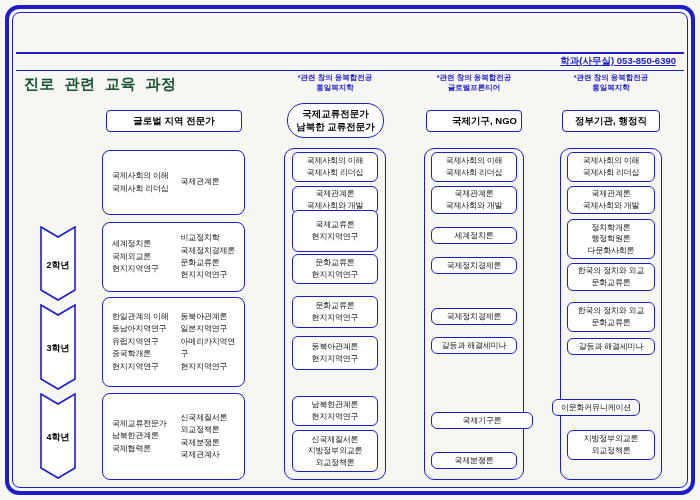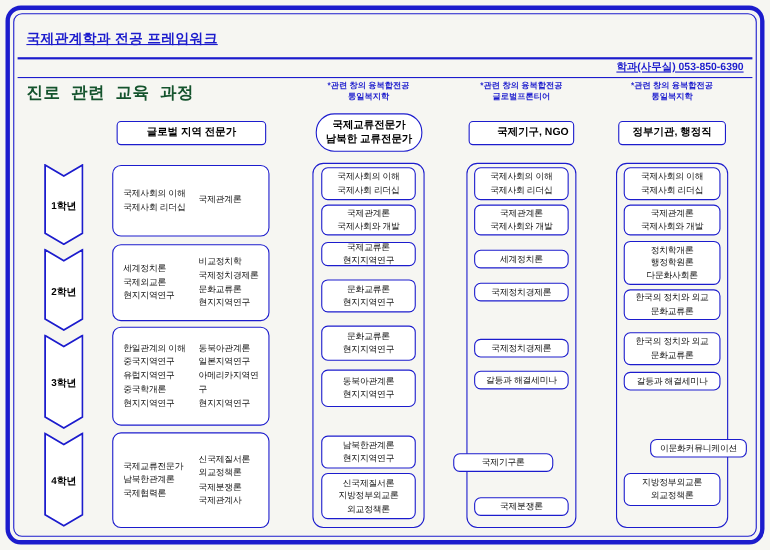--- a/index.html
+++ b/index.html
@@ -26,45 +26,38 @@
   .col-frame { position:absolute; top:148px; height:332px; border:1.5px solid var(--accent); border-radius:10px; background:transparent; }
   .sbox { position:absolute; border:1.2px solid var(--accent); border-radius:6px; background:#fff; display:flex; align-items:center; justify-content:center; text-align:center; font-size:8px; line-height:1.45; white-space:pre-line; letter-spacing:-0.2px; color:var(--text); }
 </style>
 </head>
 <body>
 
 <div class="page">
   <div class="outer-border"></div>
   <div class="inner-border"></div>
 
-  <div class="fw-title">국제관계학과 전공 프레임워크</div>
   <div class="rule rule1"></div>
   <div class="phone">학과(사무실) 053-850-6390</div>
   <div class="rule rule2"></div>
   <div class="page-title">진로 관련 교육 과정</div>
 
   <div class="col-note" style="left:284px;width:102px;">*관련 창의 융복합전공
 통일복지학</div>
   <div class="col-note" style="left:424px;width:100px;">*관련 창의 융복합전공
 글로벌프론티어</div>
   <div class="col-note" style="left:560px;width:102px;">*관련 창의 융복합전공
 통일복지학</div>
 
   <div class="col-header" style="left:106px;top:110px;width:136px;height:22px;">글로벌 지역 전문가</div>
   <div class="col-header" style="left:287px;top:103px;width:97px;height:35px;border-radius:17px;">국제교류전문가
 남북한 교류전문가</div>
   <div class="col-header" style="left:426px;top:110px;width:96px;height:22px;padding-left:21px;">국제기구, NGO</div>
   <div class="col-header" style="left:562px;top:110px;width:98px;height:22px;">정부기관, 행정직</div>
 
-  <div class="year-arrow" style="top:149px;height:74px;">
-    <svg width="36" height="74" viewBox="0 0 36 74">
-      <polygon points="1,1 18,11 35,1 35,63 18,73 1,63" fill="#ffffff" stroke="#1c1ccd" stroke-width="1.6"></polygon>
-    </svg>
-    <div class="year-label">1학년</div>
-  </div>
   <div class="year-arrow" style="top:226px;height:75px;">
     <svg width="36" height="75" viewBox="0 0 36 75">
       <polygon points="1,1 18,11 35,1 35,64 18,74 1,64" fill="#ffffff" stroke="#1c1ccd" stroke-width="1.6"></polygon>
     </svg>
     <div class="year-label">2학년</div>
   </div>
   <div class="year-arrow" style="top:304px;height:86px;">
     <svg width="36" height="86" viewBox="0 0 36 86">
       <polygon points="1,1 18,11 35,1 35,75 18,85 1,75" fill="#ffffff" stroke="#1c1ccd" stroke-width="1.6"></polygon>
     </svg>
@@ -86,21 +79,21 @@
     <div class="ccol left">세계정치론
 국제외교론
 현지지역연구</div>
     <div class="ccol right">비교정치학
 국제정치경제론
 문화교류론
 현지지역연구</div>
   </div>
   <div class="cbox" style="top:297px;height:90px;">
     <div class="ccol left">한일관계의 이해
-중국지역연구
+동남아지역연구
 유럽지역연구
 중국학개론
 현지지역연구</div>
     <div class="ccol right">동북아관계론
 일본지역연구
 아메리카지역연구
 현지지역연구</div>
   </div>
   <div class="cbox" style="top:393px;height:87px;">
     <div class="ccol left">국제교류전문가
@@ -110,21 +103,21 @@
 외교정책론
 국제분쟁론
 국제관계사</div>
   </div>
 
   <div class="col-frame" style="left:284px;width:102px;"></div>
   <div class="sbox" style="left:292px;top:152px;width:86px;height:30px;">국제사회의 이해
 국제사회 리더십</div>
   <div class="sbox" style="left:292px;top:186px;width:86px;height:28px;">국제관계론
 국제사회와 개발</div>
-  <div class="sbox" style="left:292px;top:220px;width:86px;height:22px;">국제교류론
+  <div class="sbox" style="left:292px;top:210px;width:86px;height:42px;">국제교류론
 현지지역연구</div>
   <div class="sbox" style="left:292px;top:254px;width:86px;height:30px;">문화교류론
 현지지역연구</div>
   <div class="sbox" style="left:292px;top:296px;width:86px;height:32px;">문화교류론
 현지지역연구</div>
   <div class="sbox" style="left:292px;top:336px;width:86px;height:34px;">동북아관계론
 현지지역연구</div>
   <div class="sbox" style="left:292px;top:396px;width:86px;height:30px;">남북한관계론
 현지지역연구</div>
   <div class="sbox" style="left:292px;top:430px;width:86px;height:42px;">신국제질서론
@@ -133,32 +126,32 @@
 
   <div class="col-frame" style="left:424px;width:100px;"></div>
   <div class="sbox" style="left:431px;top:152px;width:86px;height:30px;">국제사회의 이해
 국제사회 리더십</div>
   <div class="sbox" style="left:431px;top:186px;width:86px;height:28px;">국제관계론
 국제사회와 개발</div>
   <div class="sbox" style="left:431px;top:227px;width:86px;height:17px;">세계정치론</div>
   <div class="sbox" style="left:431px;top:257px;width:86px;height:17px;">국제정치경제론</div>
   <div class="sbox" style="left:431px;top:308px;width:86px;height:17px;">국제정치경제론</div>
   <div class="sbox" style="left:431px;top:337px;width:86px;height:17px;">갈등과 해결세미나</div>
-  <div class="sbox" style="left:412px;top:412px;width:91px;height:17px;">국제기구론</div>
+  <div class="sbox" style="left:431px;top:412px;width:102px;height:17px;">국제기구론</div>
   <div class="sbox" style="left:431px;top:452px;width:86px;height:17px;">국제분쟁론</div>
 
   <div class="col-frame" style="left:560px;width:102px;"></div>
   <div class="sbox" style="left:567px;top:152px;width:88px;height:30px;">국제사회의 이해
 국제사회 리더십</div>
   <div class="sbox" style="left:567px;top:186px;width:88px;height:28px;">국제관계론
 국제사회와 개발</div>
   <div class="sbox" style="left:567px;top:219px;width:88px;height:40px;">정치학개론
 행정학원론
 다문화사회론</div>
   <div class="sbox" style="left:567px;top:263px;width:88px;height:28px;">한국의 정치와 외교
 문화교류론</div>
   <div class="sbox" style="left:567px;top:302px;width:88px;height:30px;">한국의 정치와 외교
 문화교류론</div>
   <div class="sbox" style="left:567px;top:338px;width:88px;height:17px;">갈등과 해결세미나</div>
-  <div class="sbox" style="left:591px;top:399px;width:88px;height:17px;">이문화커뮤니케이션</div>
+  <div class="sbox" style="left:552px;top:399px;width:88px;height:17px;">이문화커뮤니케이션</div>
   <div class="sbox" style="left:567px;top:430px;width:88px;height:30px;">지방정부외교론
 외교정책론</div>
 </div>
 
 </body></html>

